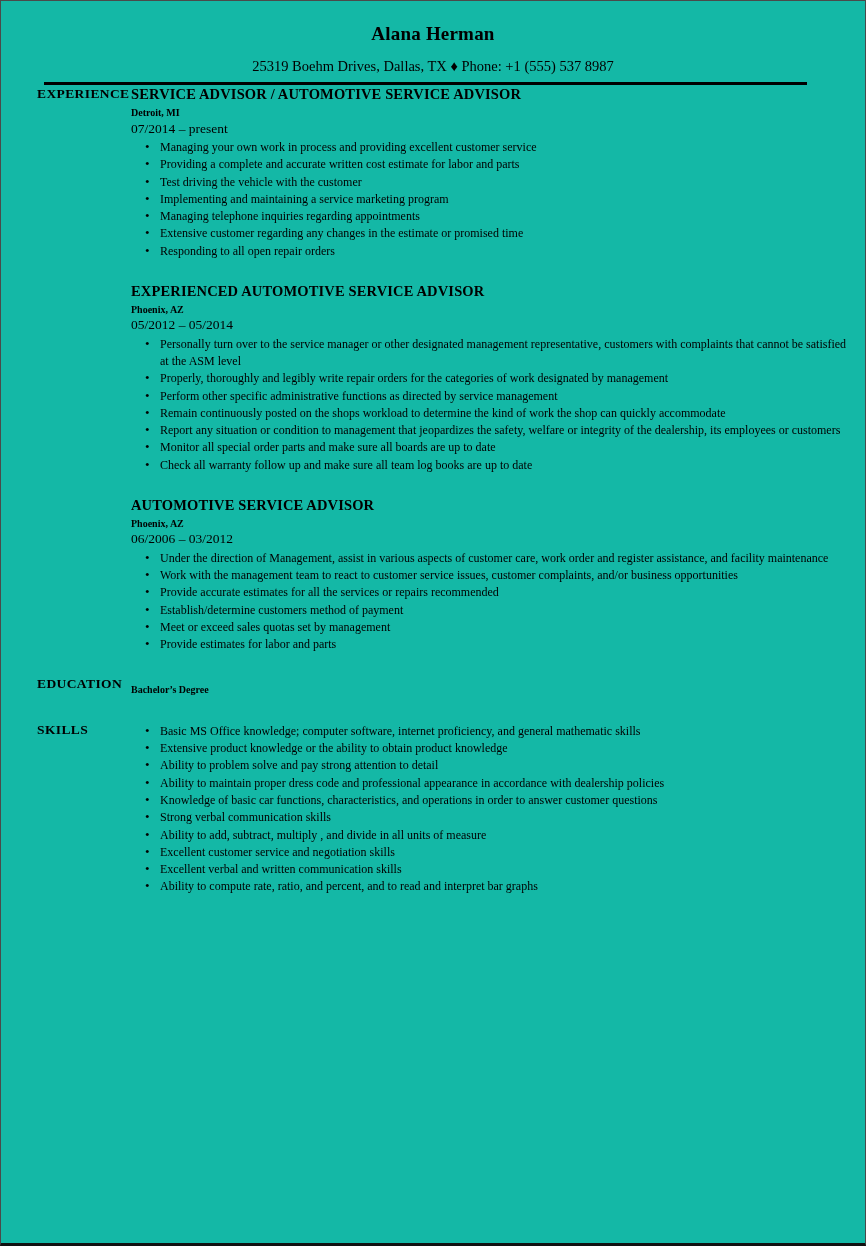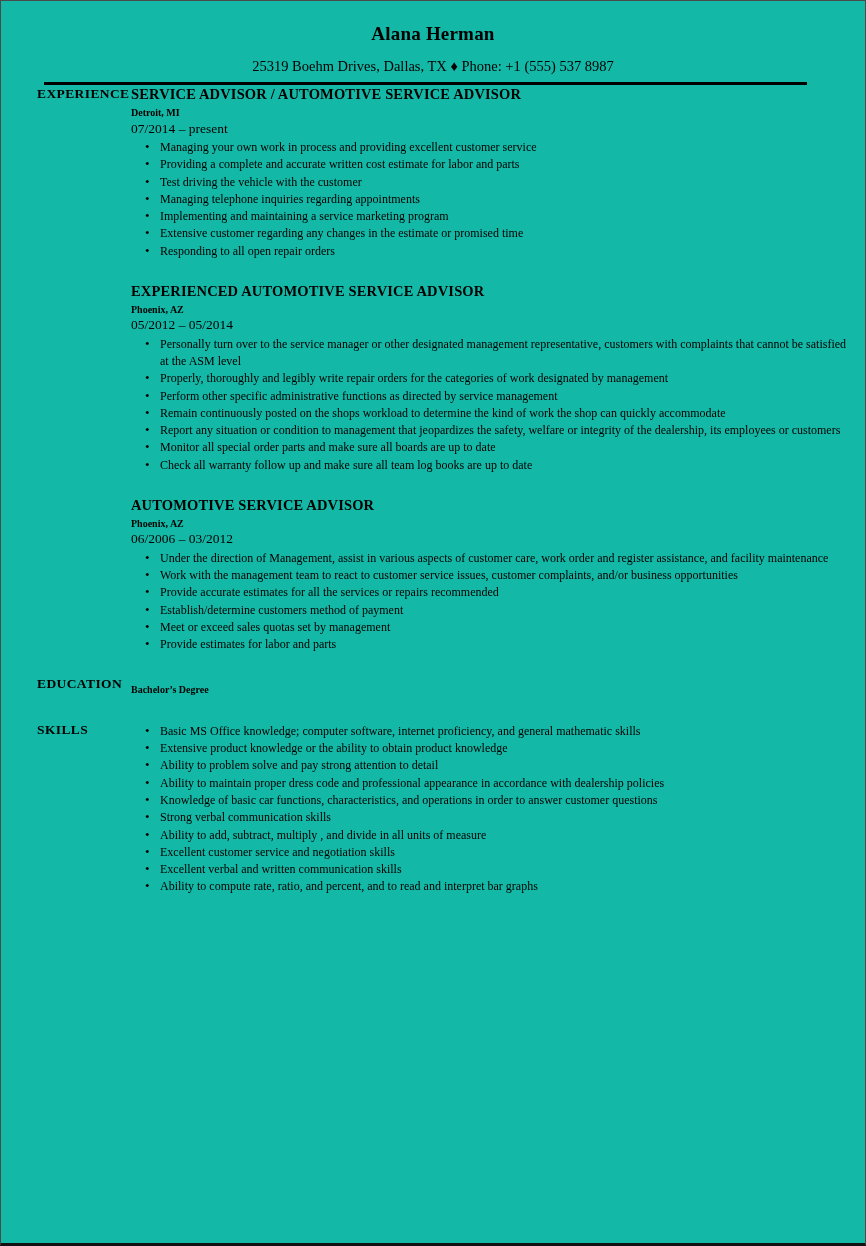--- a/index.html
+++ b/index.html
@@ -146,22 +146,22 @@
       <div class="section-label">EXPERIENCE</div>
       <div class="section-content" id="experience-entries">
           <div class="job">
             <div class="job-title">SERVICE ADVISOR / AUTOMOTIVE SERVICE ADVISOR</div>
             <div class="job-location">Detroit, MI</div>
             <div class="job-dates">07/2014 – present</div>
             <ul class="bullets">
               <li>Managing your own work in process and providing excellent customer service</li>
               <li>Providing a complete and accurate written cost estimate for labor and parts</li>
               <li>Test driving the vehicle with the customer</li>
+              <li>Implementing and maintaining a service marketing program</li>
               <li>Managing telephone inquiries regarding appointments</li>
-              <li>Implementing and maintaining a service marketing program</li>
               <li>Extensive customer regarding any changes in the estimate or promised time</li>
               <li>Responding to all open repair orders</li>
             </ul>
           </div>
           <div class="job">
             <div class="job-title">EXPERIENCED AUTOMOTIVE SERVICE ADVISOR</div>
             <div class="job-location">Phoenix, AZ</div>
             <div class="job-dates">05/2012 – 05/2014</div>
             <ul class="bullets">
               <li>Personally turn over to the service manager or other designated management representative, customers with complaints that cannot be satisfied at the ASM level</li>

